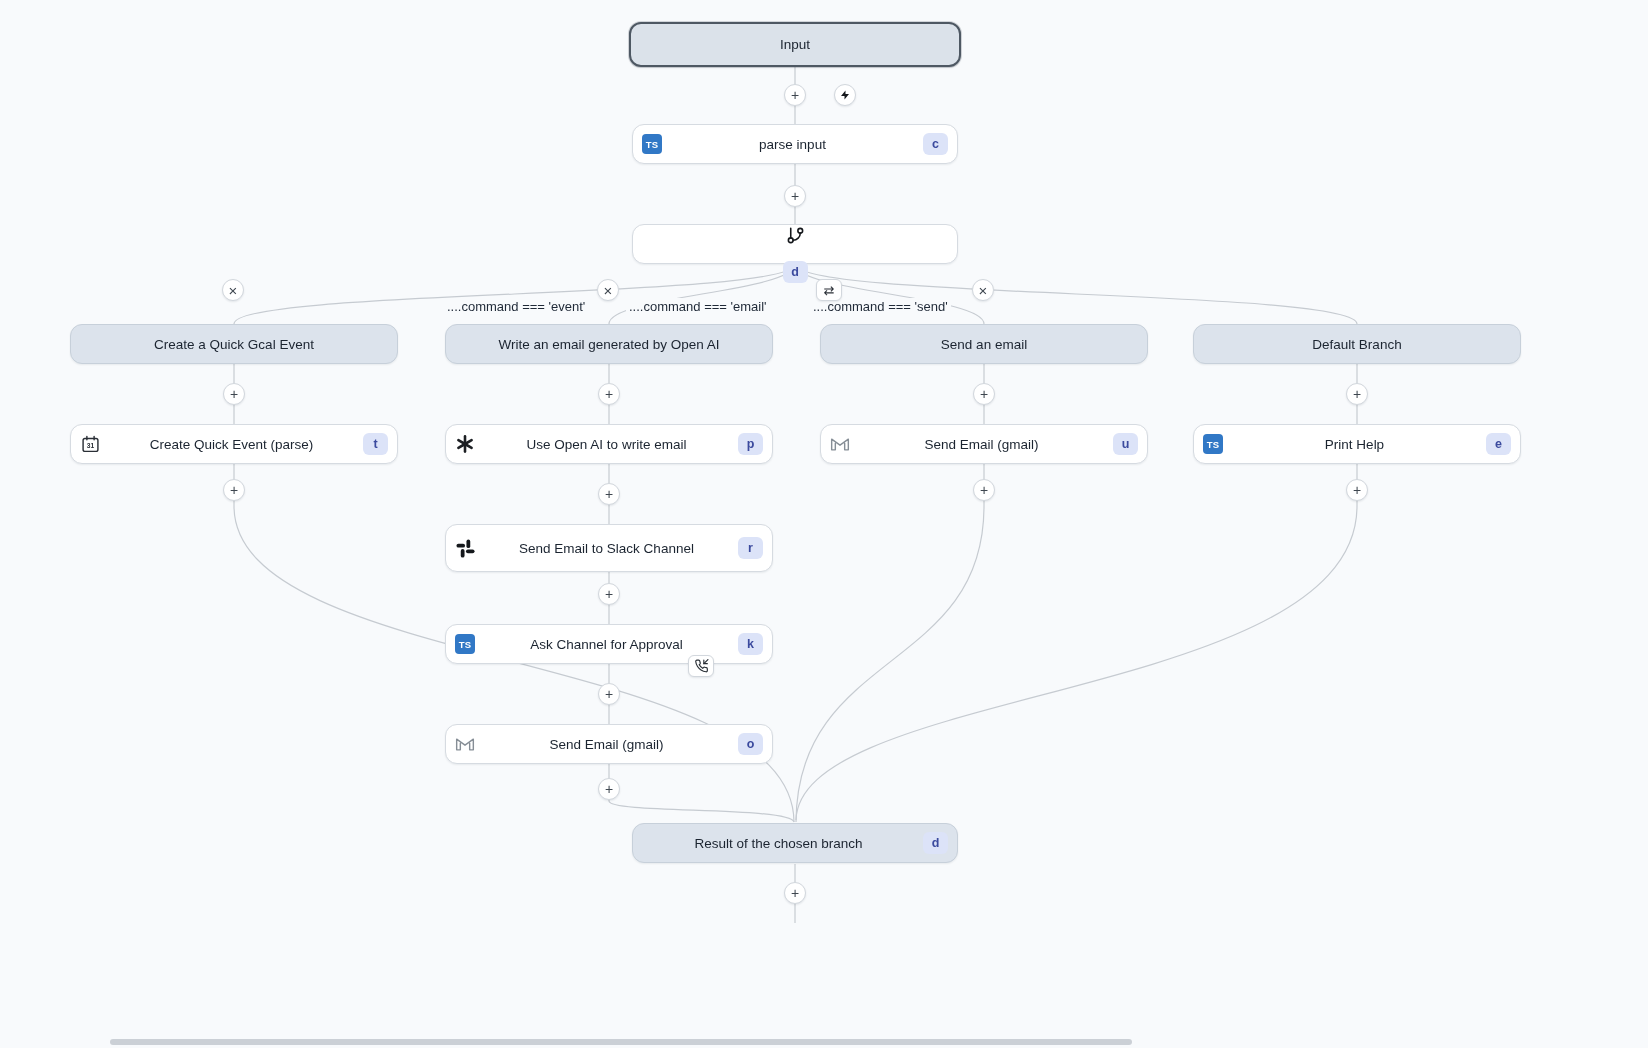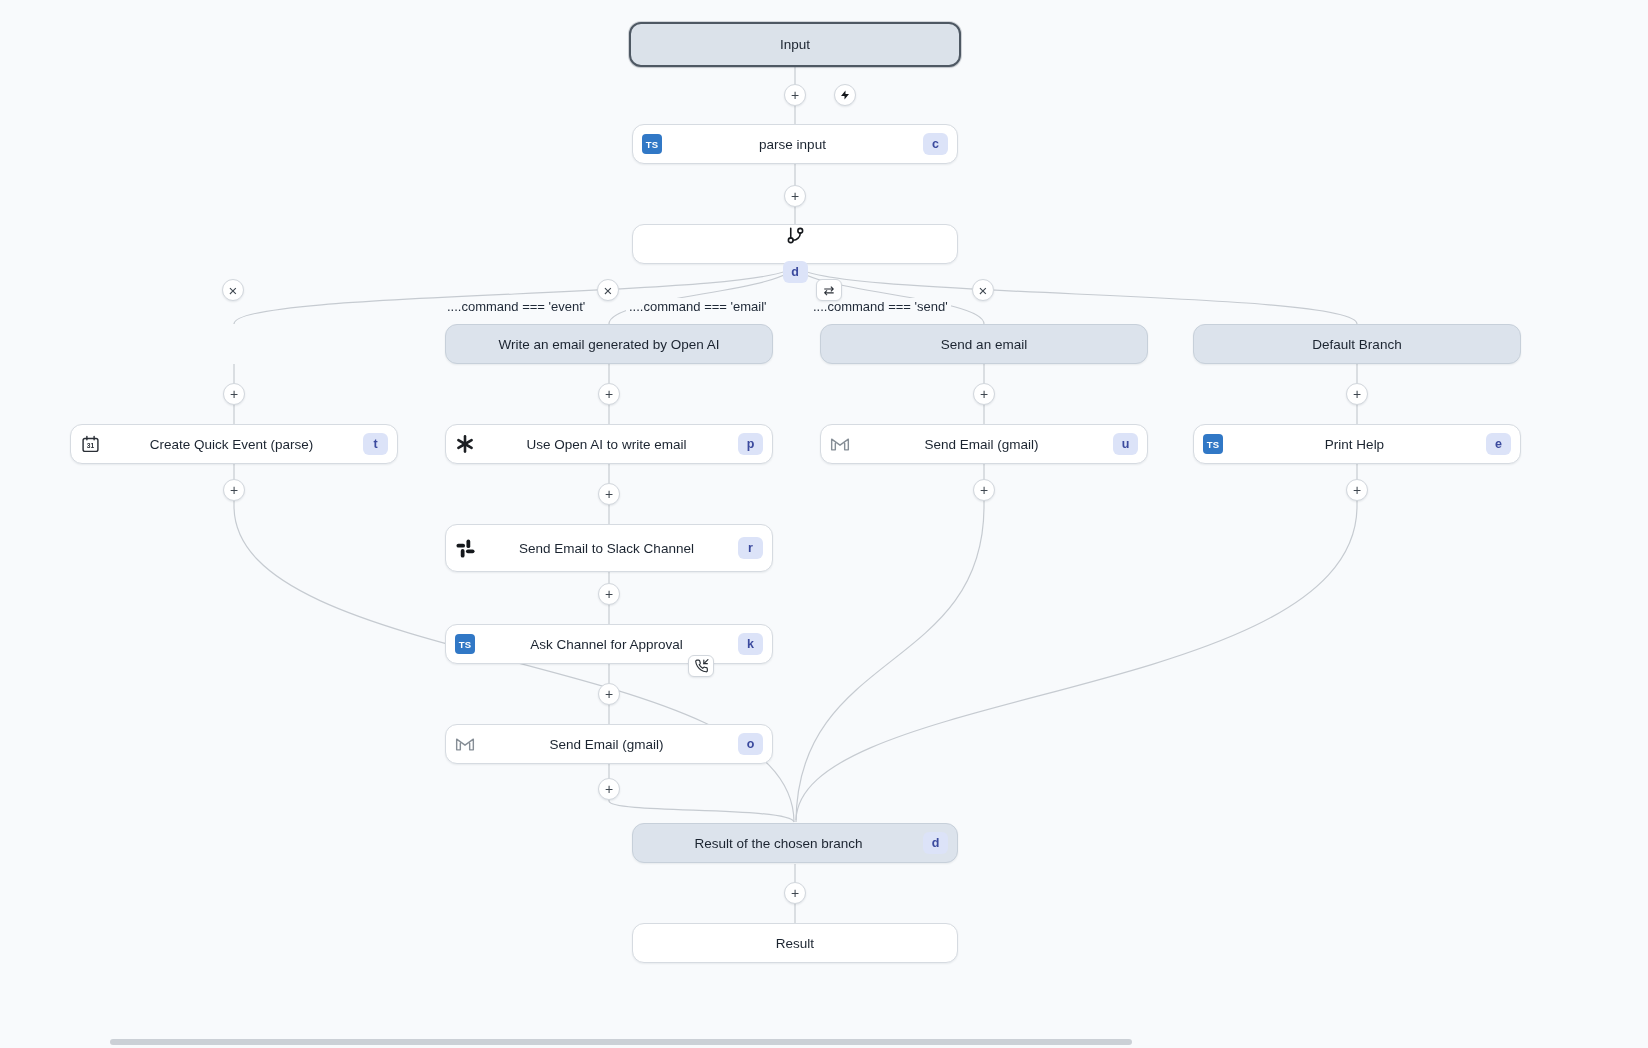--- a/index.html
+++ b/index.html
@@ -106,20 +106,23 @@
   </button>
   <div class="edge-label" style="left:626px;top:282px;">....command === 'email'</div>
   <div class="edge-label" style="left:810px;top:282px;">....command === 'send'</div>
   <button class="sqbtn" style="left:816px;top:279px;">
     <span>⇄</span>
   </button>
   <button class="cbtn x" style="left:972px;top:279px;">
     <span>×</span>
   </button>
 
+  <div class="node header" style="left:70px;top:324px;width:328px;height:40px;">
+    <span class="label">Create a Quick Gcal Event</span>
+  </div>
   <div class="node header" style="left:445px;top:324px;width:328px;height:40px;">
     <span class="label">Write an email generated by Open AI</span>
   </div>
   <div class="node header" style="left:820px;top:324px;width:328px;height:40px;">
     <span class="label">Send an email</span>
   </div>
   <div class="node header" style="left:1193px;top:324px;width:328px;height:40px;">
     <span class="label">Default Branch</span>
   </div>
 
@@ -246,18 +249,15 @@
 
   <div class="node header" style="left:632px;top:823px;width:326px;height:40px;">
     <span class="label">Result of the chosen branch</span>
     <span class="badge">d</span>
   </div>
 
   <button class="cbtn" style="left:784px;top:882px;">
       <span>+</span>
     </button>
 
-  <div class="node" style="left:632px;top:923px;width:326px;height:40px;">
-    <span class="label">Result</span>
-  </div>
 
   <div class="hscrollbar"></div>
 </div>
 
 </body></html>

